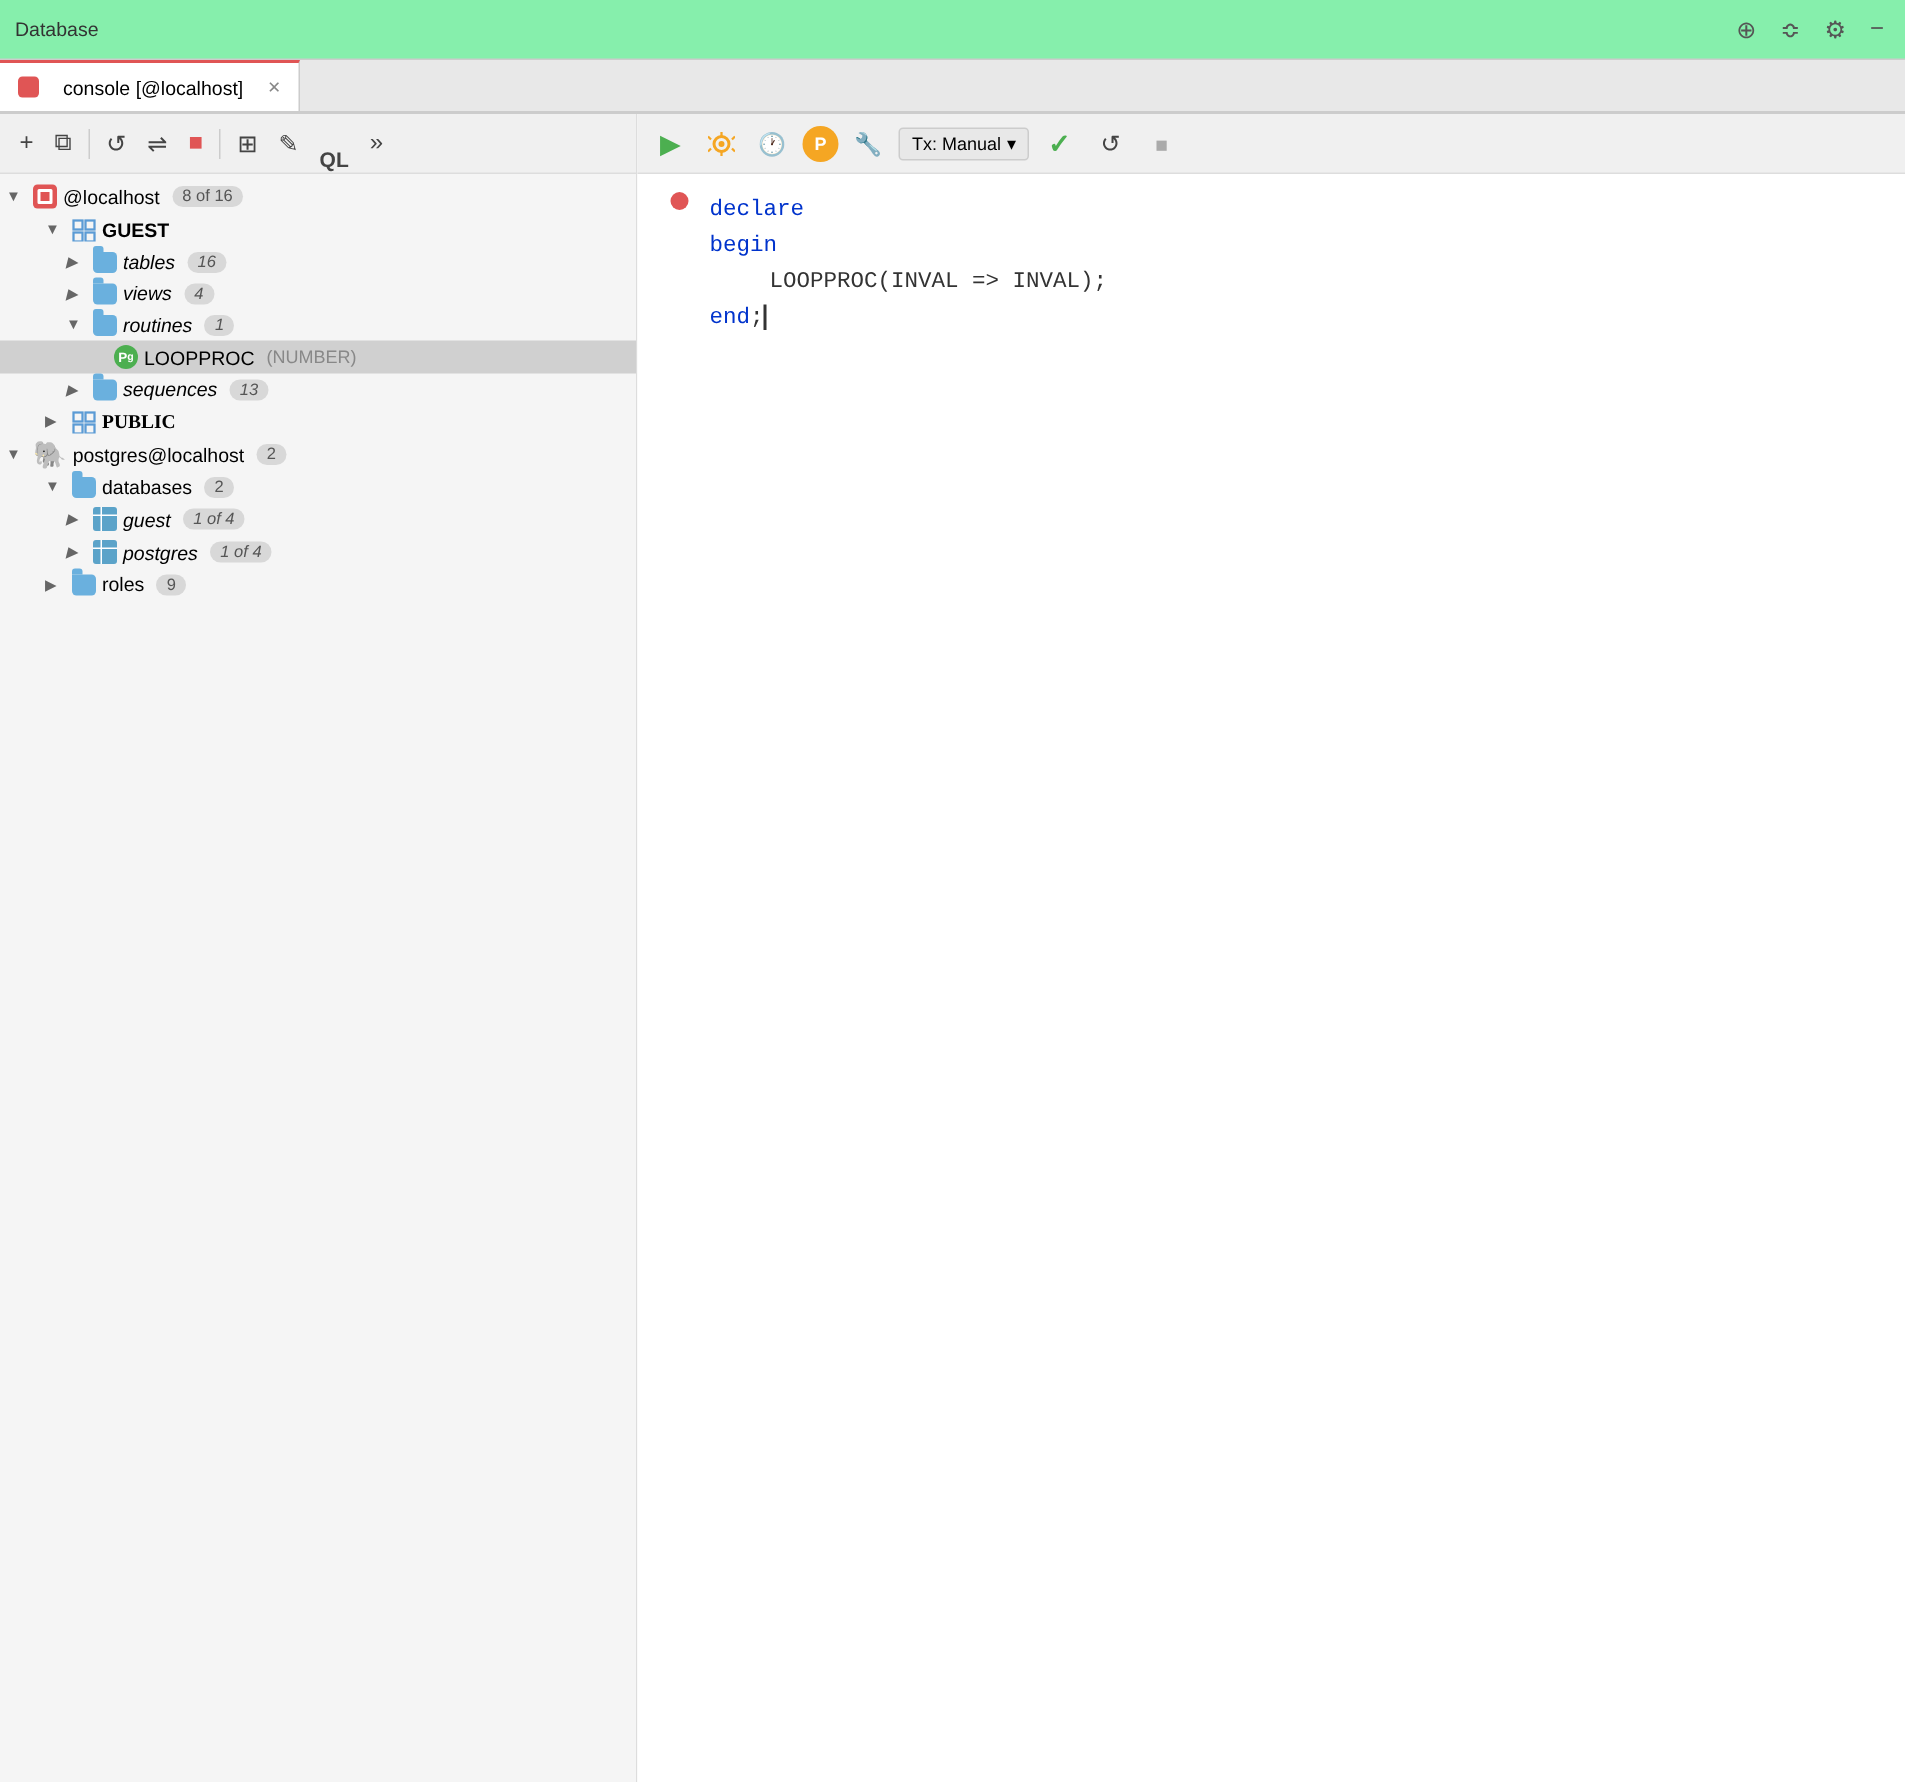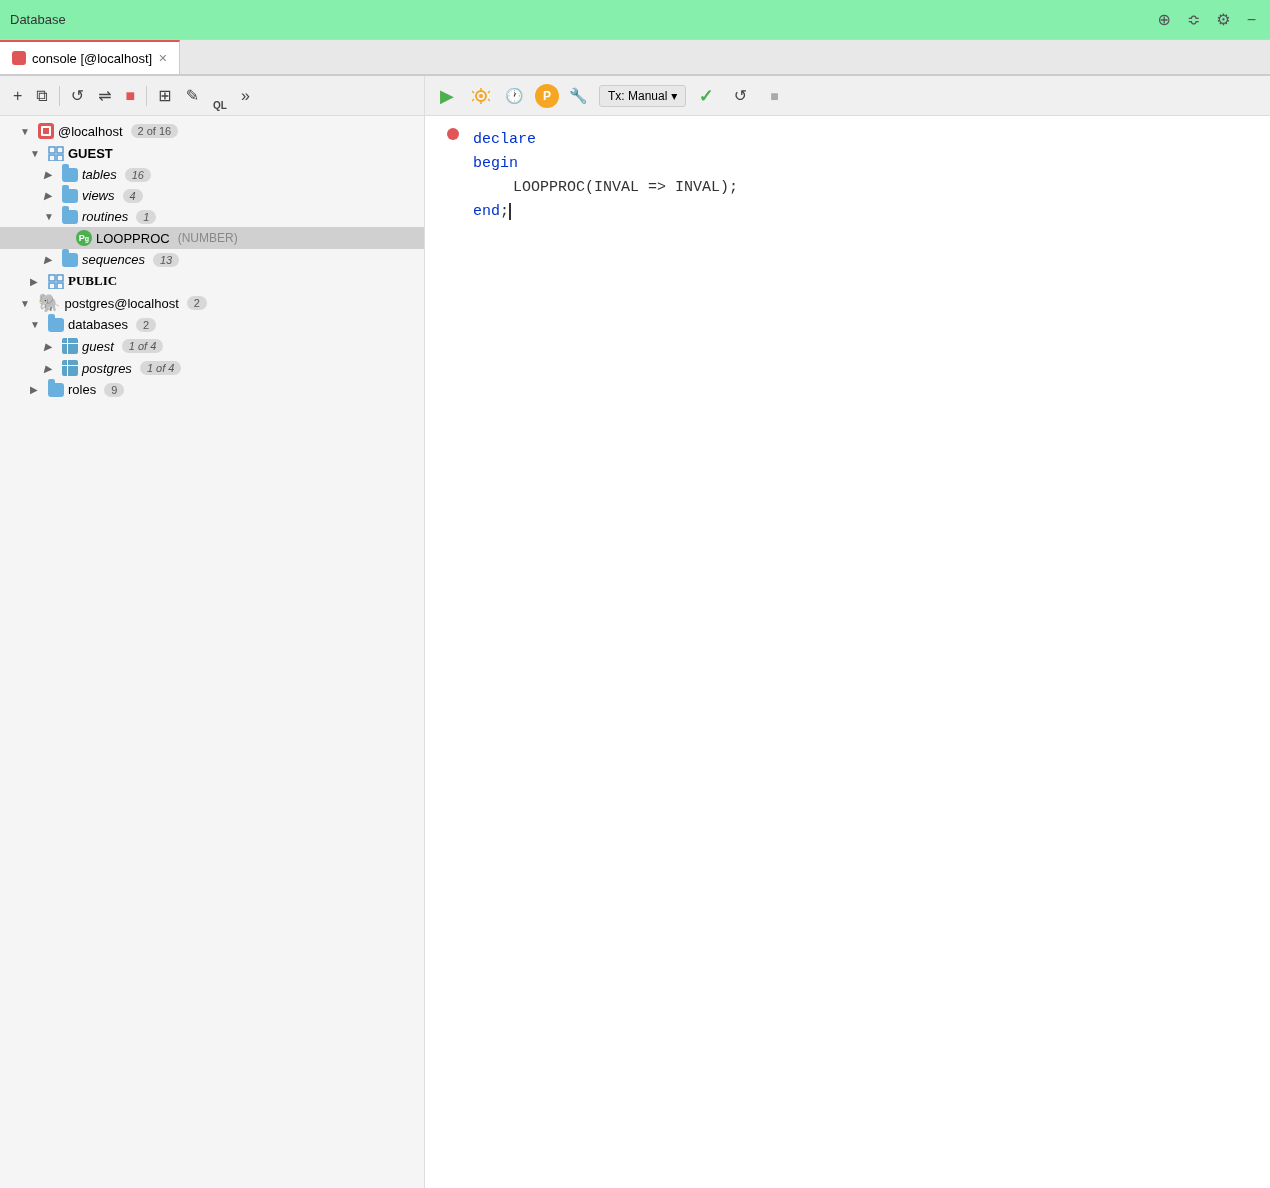--- a/index.html
+++ b/index.html
@@ -37,21 +37,21 @@
       display: flex;
       align-items: stretch;
       background: #e8e8e8;
       border-bottom: 2px solid #ccc;
       height: 36px;
     }
     .tab {
       display: flex;
       align-items: center;
       padding: 0 12px;
-      gap: 6px;
+      gap: 16px;
       background: #f5f5f5;
       border-right: 1px solid #ccc;
       border-top: 2px solid #e05555;
       font-size: 13px;
       cursor: pointer;
     }
     .tab.active {
       background: #ffffff;
       border-top: 2px solid #e05555;
     }
@@ -123,21 +123,21 @@
       display: inline-block;
       width: 14px;
       font-size: 10px;
       color: #666;
       flex-shrink: 0;
     }
     .chevron.down::after { content: '▼'; }
     .chevron.right::after { content: '▶'; }
     .chevron.empty { visibility: hidden; }
 
-    .indent1 { padding-left: 20px; }
+    .indent1 { padding-left: 4px; }
     .indent2 { padding-left: 30px; }
     .indent3 { padding-left: 44px; font-style: italic; }
     .indent4 { padding-left: 58px; }
 
     .badge {
       background: #d8d8d8;
       border-radius: 8px;
       padding: 1px 7px;
       font-size: 11px;
       color: #555;
@@ -354,31 +354,31 @@
     <div class="sidebar-toolbar">
       <span class="toolbar-btn">+</span>
       <span class="toolbar-btn">⧉</span>
       <span class="toolbar-sep"></span>
       <span class="toolbar-btn">↺</span>
       <span class="toolbar-btn">⇌</span>
       <span class="toolbar-btn" style="color:#e05555;">■</span>
       <span class="toolbar-sep"></span>
       <span class="toolbar-btn">⊞</span>
       <span class="toolbar-btn">✎</span>
-      <span class="toolbar-btn" style="font-size:10px;font-weight:bold;margin-top:20px;">QL</span>
+      <span class="toolbar-btn" style="font-size:14px;font-weight:bold;margin-top:20px;">QL</span>
       <span class="toolbar-btn">»</span>
     </div>
 
     <div class="tree">
 
       <div class="tree-item indent1">
         <span class="chevron down"></span>
         <span class="icon-db"></span>
         <span style="font-weight:500;">@localhost</span>
-        <span class="badge">2 of 16</span>
+        <span class="badge">8 of 16</span>
       </div>
 
       <div class="tree-item indent2">
         <span class="chevron down"></span>
         <span class="icon-schema">
           <svg width="16" height="16" viewBox="0 0 16 16">
               <rect x="1" y="2" width="6" height="6" fill="none" stroke="#5b9bd5" stroke-width="1.5"></rect>
               <rect x="9" y="2" width="6" height="6" fill="none" stroke="#5b9bd5" stroke-width="1.5"></rect>
               <rect x="1" y="10" width="6" height="6" fill="none" stroke="#5b9bd5" stroke-width="1.5"></rect>
               <rect x="9" y="10" width="6" height="6" fill="none" stroke="#5b9bd5" stroke-width="1.5"></rect>

